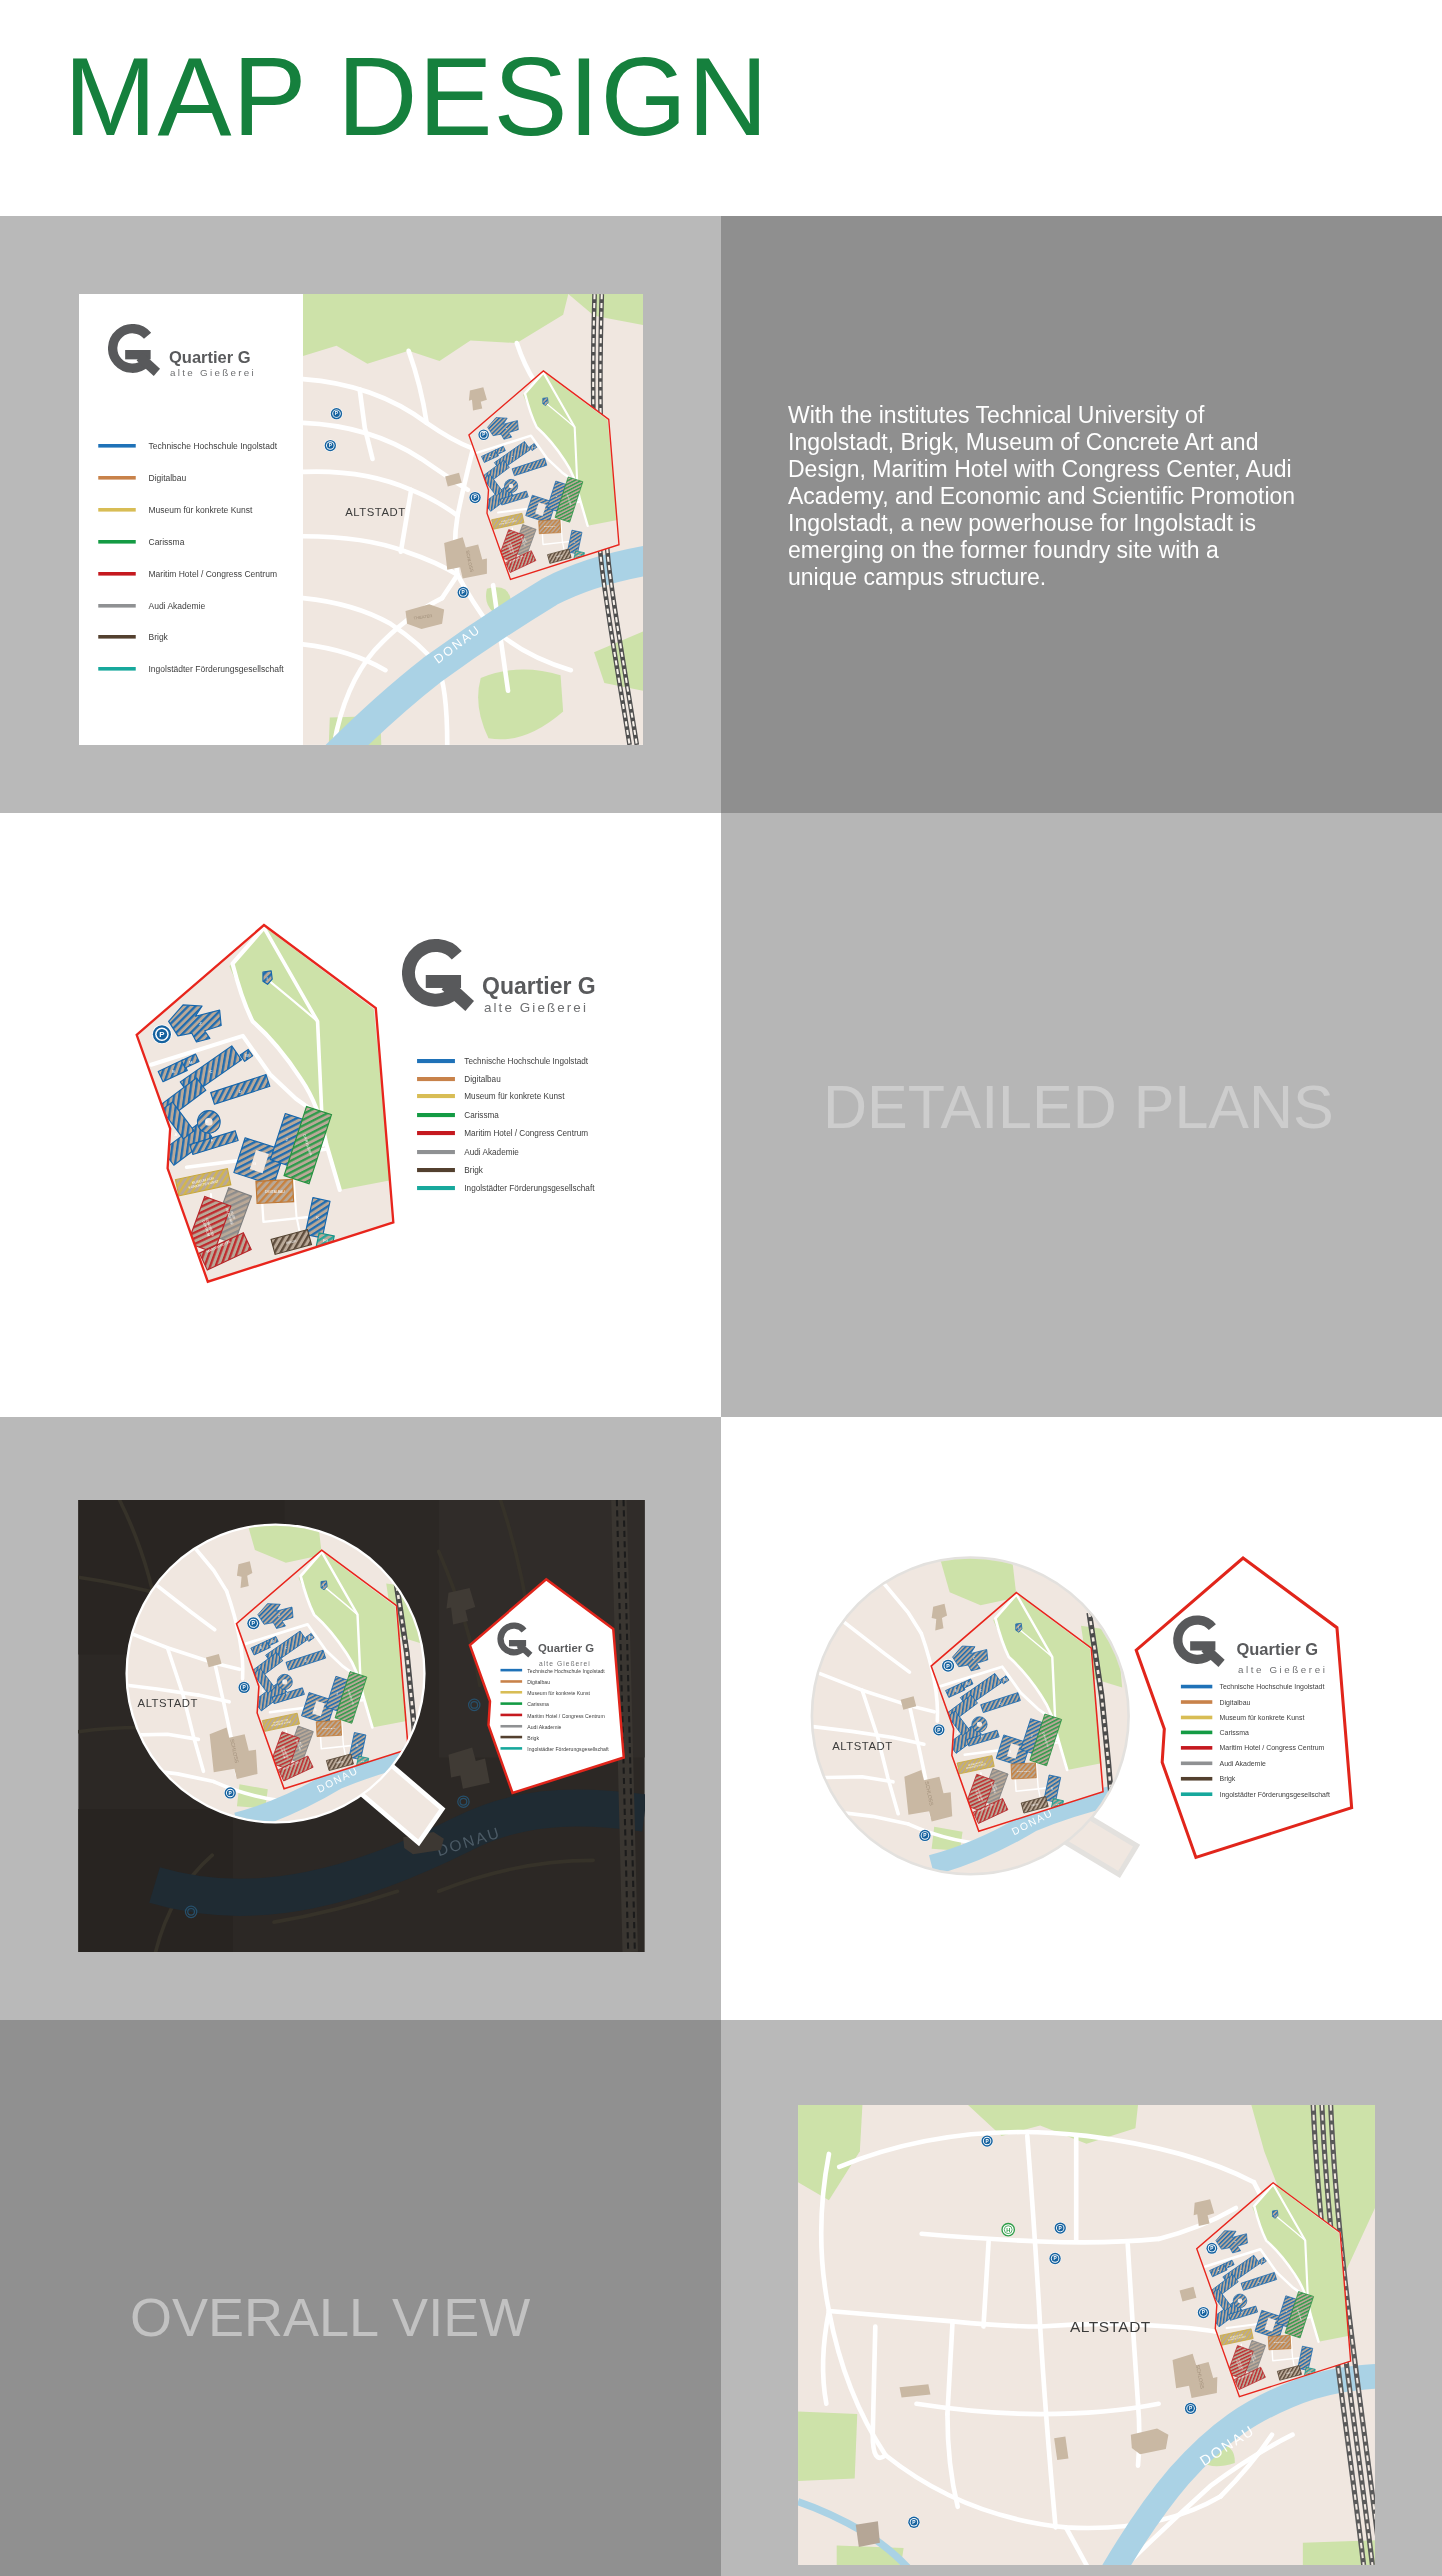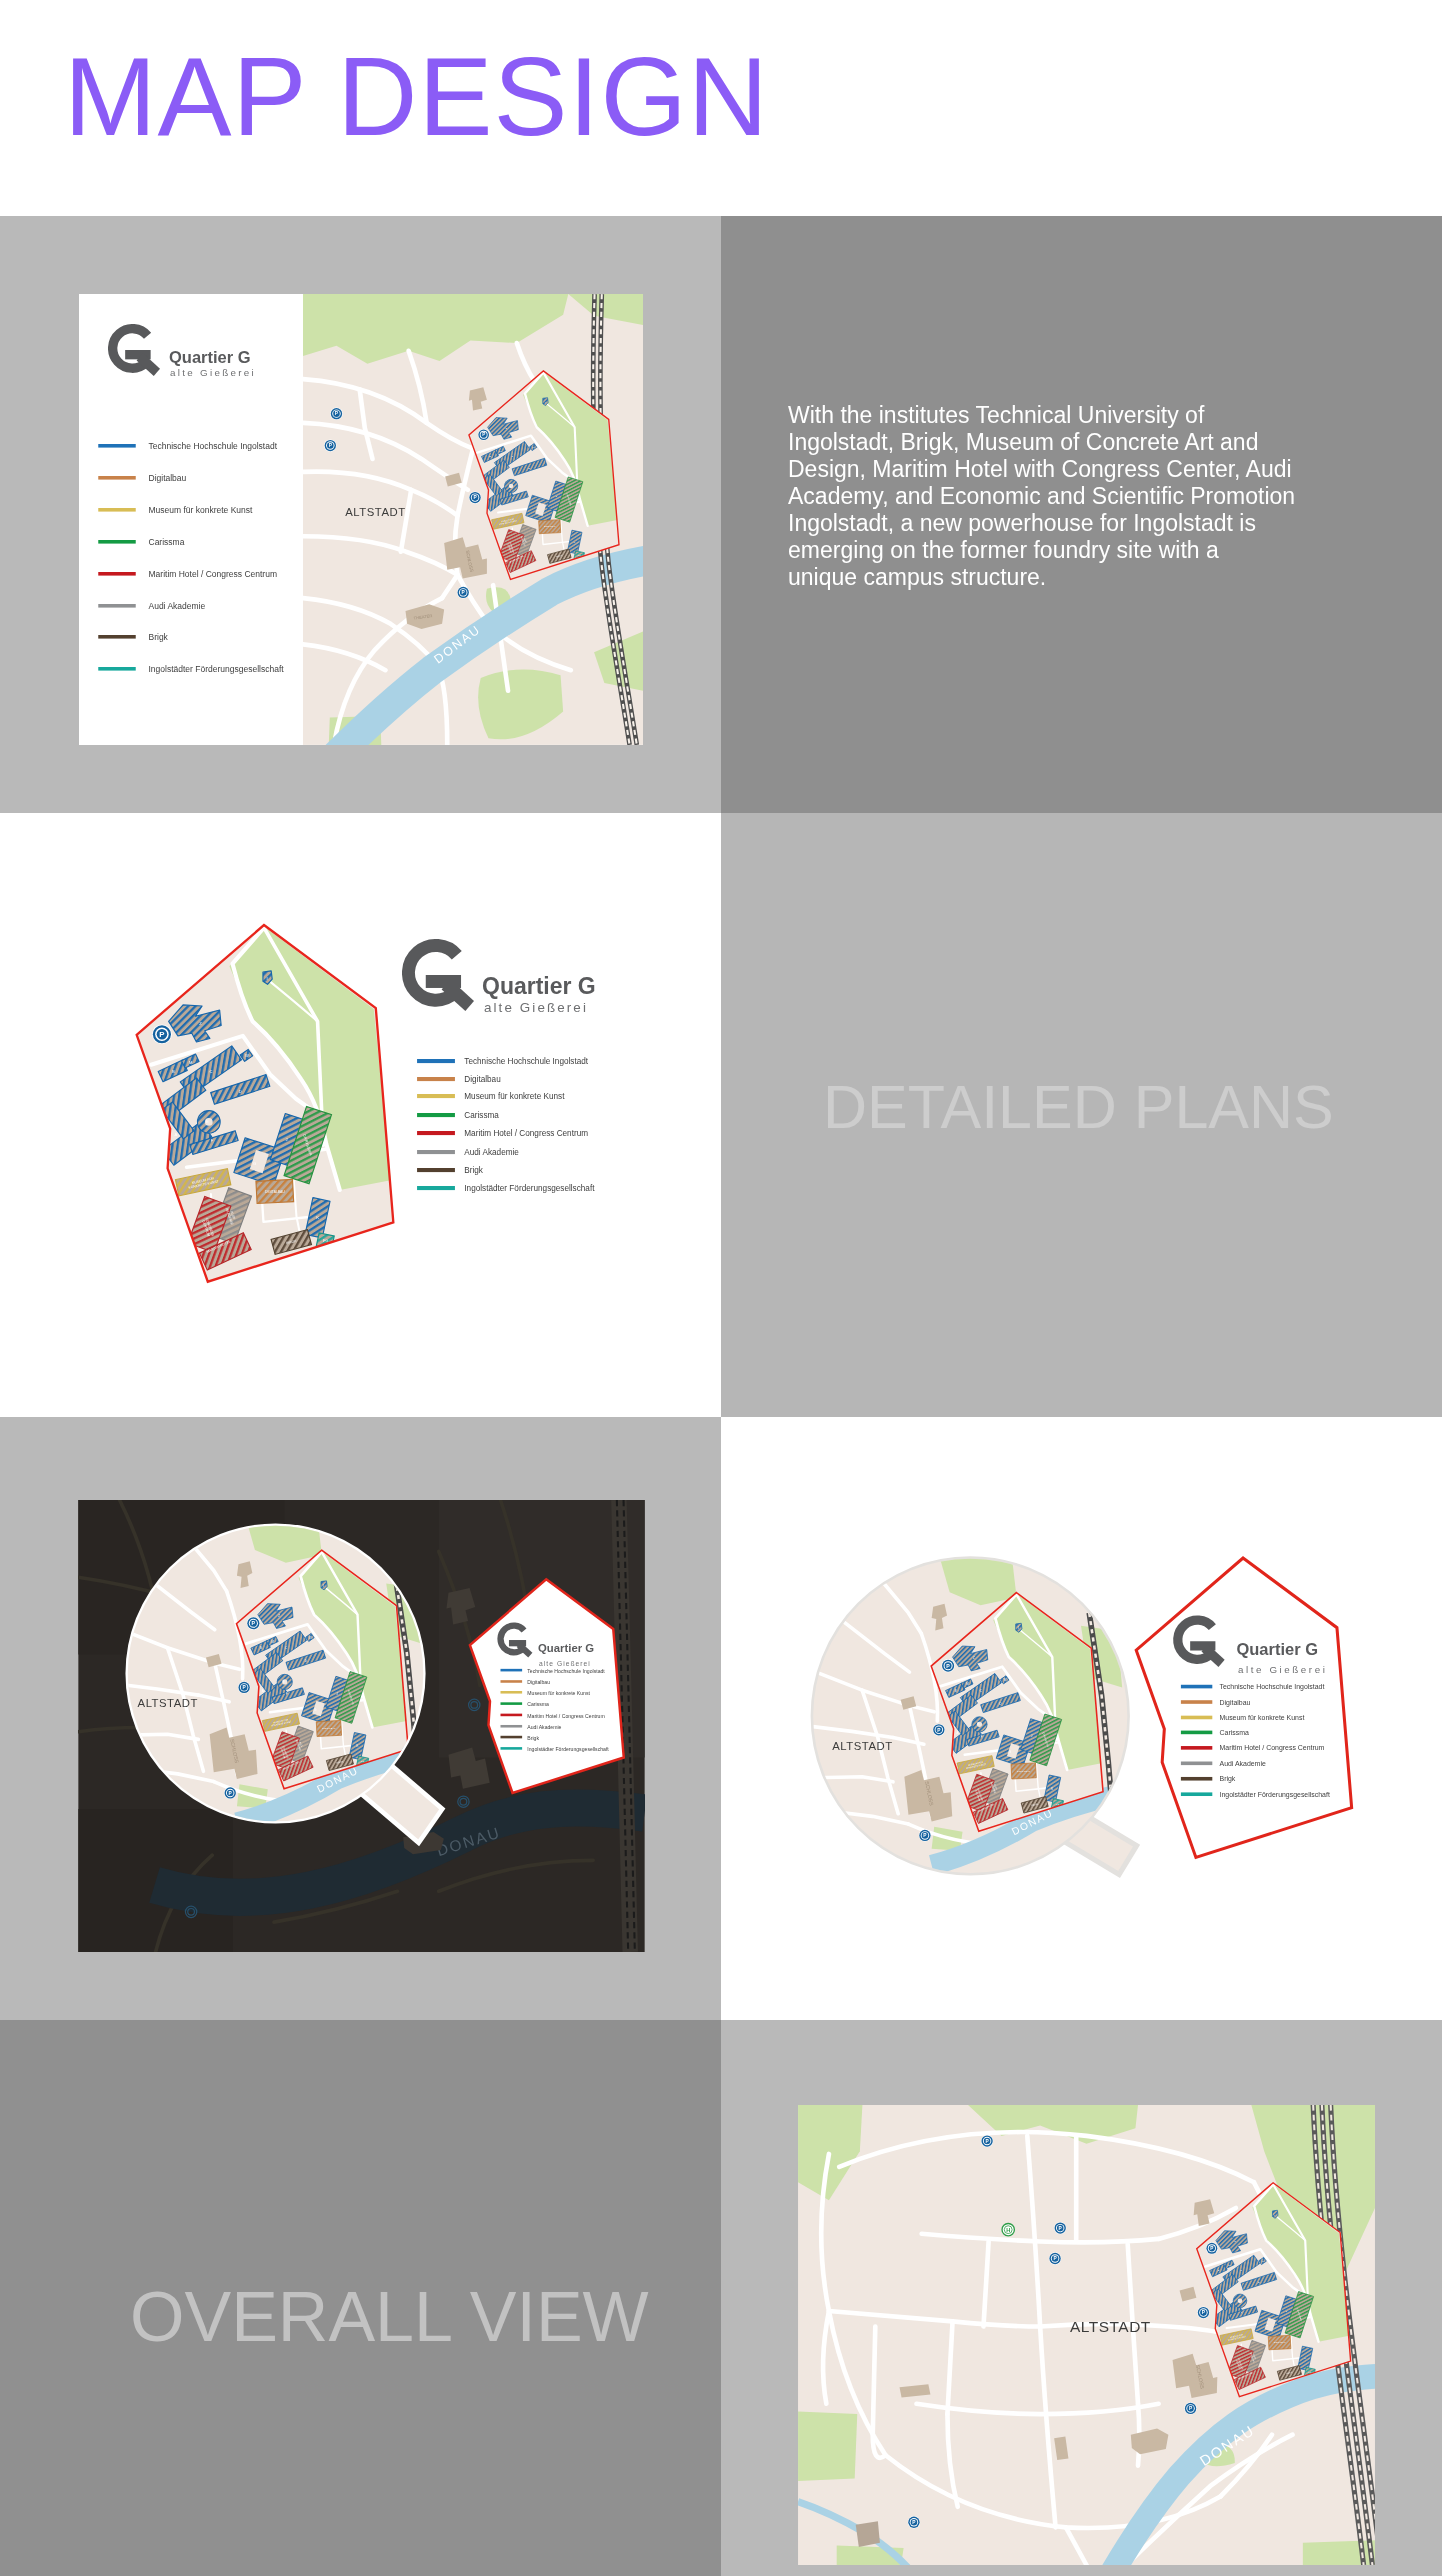--- a/index.html
+++ b/index.html
@@ -4,39 +4,39 @@
 <style>
 html,body{margin:0;padding:0}
 body{width:1443px;height:2788px;position:relative;background:#ffffff;font-family:"Liberation Sans",sans-serif;overflow:hidden}
 .abs{position:absolute}
 svg{display:block}
 .lgrow{position:absolute;display:flex;align-items:center}
 </style>
 </head>
 <body>
 
-<div class="abs" style="left:64px;top:42px;font-size:111px;line-height:111px;color:#8b5cf6;letter-spacing:1px">MAP DESIGN</div>
+<div class="abs" style="left:64px;top:42px;font-size:111px;line-height:111px;color:#15803d;letter-spacing:1px">MAP DESIGN</div>
 
 <div class="abs" style="left:0;top:216px;width:721px;height:597px;background:#b9b9b9"></div>
 
 <div class="abs" style="left:721px;top:216px;width:721px;height:597px;background:#8f8f8f"></div>
 
 <div class="abs" style="left:721px;top:813px;width:721px;height:604px;background:#b6b6b6"></div>
 
 <div class="abs" style="left:0;top:1417px;width:721px;height:603px;background:#b9b9b9"></div>
 
 <div class="abs" style="left:0;top:2020px;width:721px;height:601px;background:#909090"></div>
 
 <div class="abs" style="left:721px;top:2020px;width:721px;height:601px;background:#b9b9b9"></div>
 
 <div class="abs" style="left:788px;top:402px;font-size:23px;line-height:27px;color:#ffffff">With the institutes Technical University of<br>Ingolstadt, Brigk, Museum of Concrete Art and<br>Design, Maritim Hotel with Congress Center, Audi<br>Academy, and Economic and Scientific Promotion<br>Ingolstadt, a new powerhouse for Ingolstadt is<br>emerging on the former foundry site with a<br>unique campus structure.</div>
 
 <div class="abs" style="left:823px;top:1077px;font-size:61px;line-height:61px;color:#cdcdcd">DETAILED PLANS</div>
 
-<div class="abs" style="left:130px;top:2288px;font-size:70px;line-height:58px;color:#c2c2c2">OVERALL VIEW</div>
+<div class="abs" style="left:130px;top:2288px;font-size:54px;line-height:58px;color:#c2c2c2">OVERALL VIEW</div>
 
 <svg width="0" height="0" style="position:absolute">
 <defs>
 <pattern id="hb" width="10" height="10" patternUnits="userSpaceOnUse" patternTransform="rotate(-45)">
         <rect width="10" height="10" fill="#b9a897"></rect>
         <rect width="10" height="4.4" fill="#1f6cb0"></rect>
       </pattern>
 <pattern id="hg" width="10" height="10" patternUnits="userSpaceOnUse" patternTransform="rotate(-45)">
         <rect width="10" height="10" fill="#b9a897"></rect>
         <rect width="10" height="4.4" fill="#2e9b4b"></rect>

